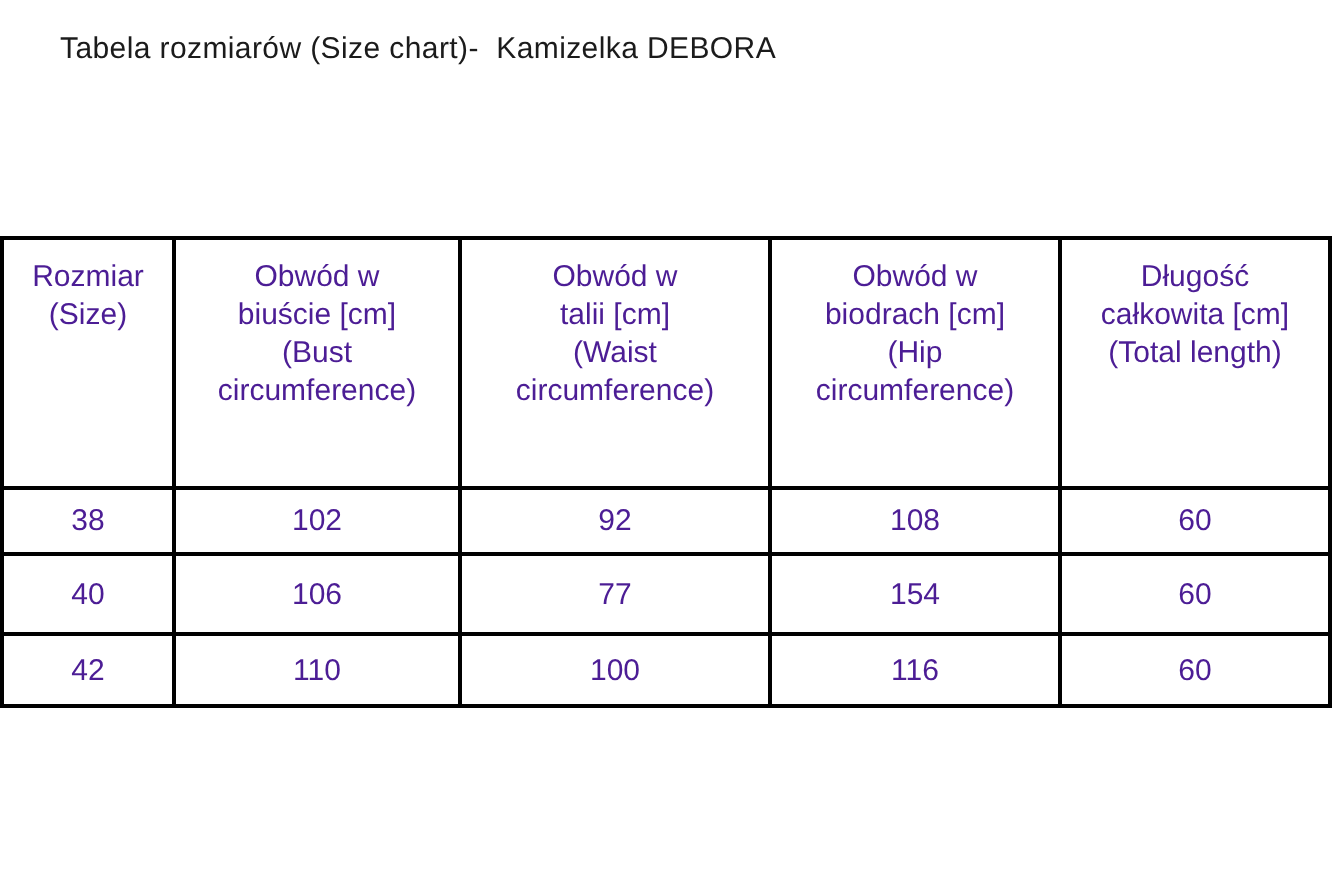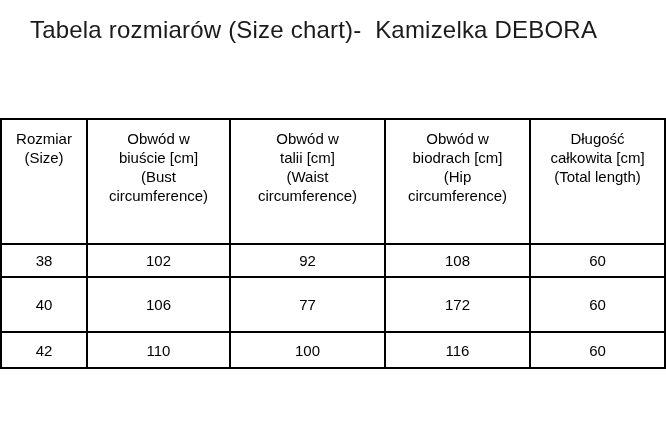--- a/index.html
+++ b/index.html
@@ -10,35 +10,35 @@
   }
   .page {
     position: relative;
     width: 666px; height: 441px;
     background: #ffffff;
     overflow: hidden;
   }
   .title {
     position: absolute;
     left: 30px; top: 16px;
-    font-size: 24px;
+    font-size: 15px;
     color: #1b1b1b;
     white-space: pre;      
     letter-spacing: 0.2px;
   }
   table.size-chart {
     position: absolute;
     left: 0px; top: 118px;
     width: 664px;
     border-collapse: collapse;
     table-layout: fixed;
   }
   .size-chart td {
     border: 2px solid #000000;
-    color: #000000;
+    color: #4c1d95;
     text-align: center;
     font-size: 15px;
     overflow: hidden;
   }
   .size-chart tr.header-row td {
     vertical-align: top;
     padding-top: 9px;
     line-height: 19px;
     white-space: pre-line; 
     height: 125px;
@@ -82,25 +82,25 @@
 całkowita [cm]
 (Total length)</td>
       </tr>
       <tr class="data-row" style="height:33px">
         <td>38</td>
         <td>102</td>
         <td>92</td>
         <td>108</td>
         <td>60</td>
       </tr>
-      <tr class="data-row" style="height:55px">
+      <tr class="data-row" style="height:40px">
         <td>40</td>
         <td>106</td>
         <td>77</td>
-        <td>172</td>
+        <td>154</td>
         <td>60</td>
       </tr>
       <tr class="data-row" style="height:36px">
         <td>42</td>
         <td>110</td>
         <td>100</td>
         <td>116</td>
         <td>60</td>
       </tr>
     </tbody>

